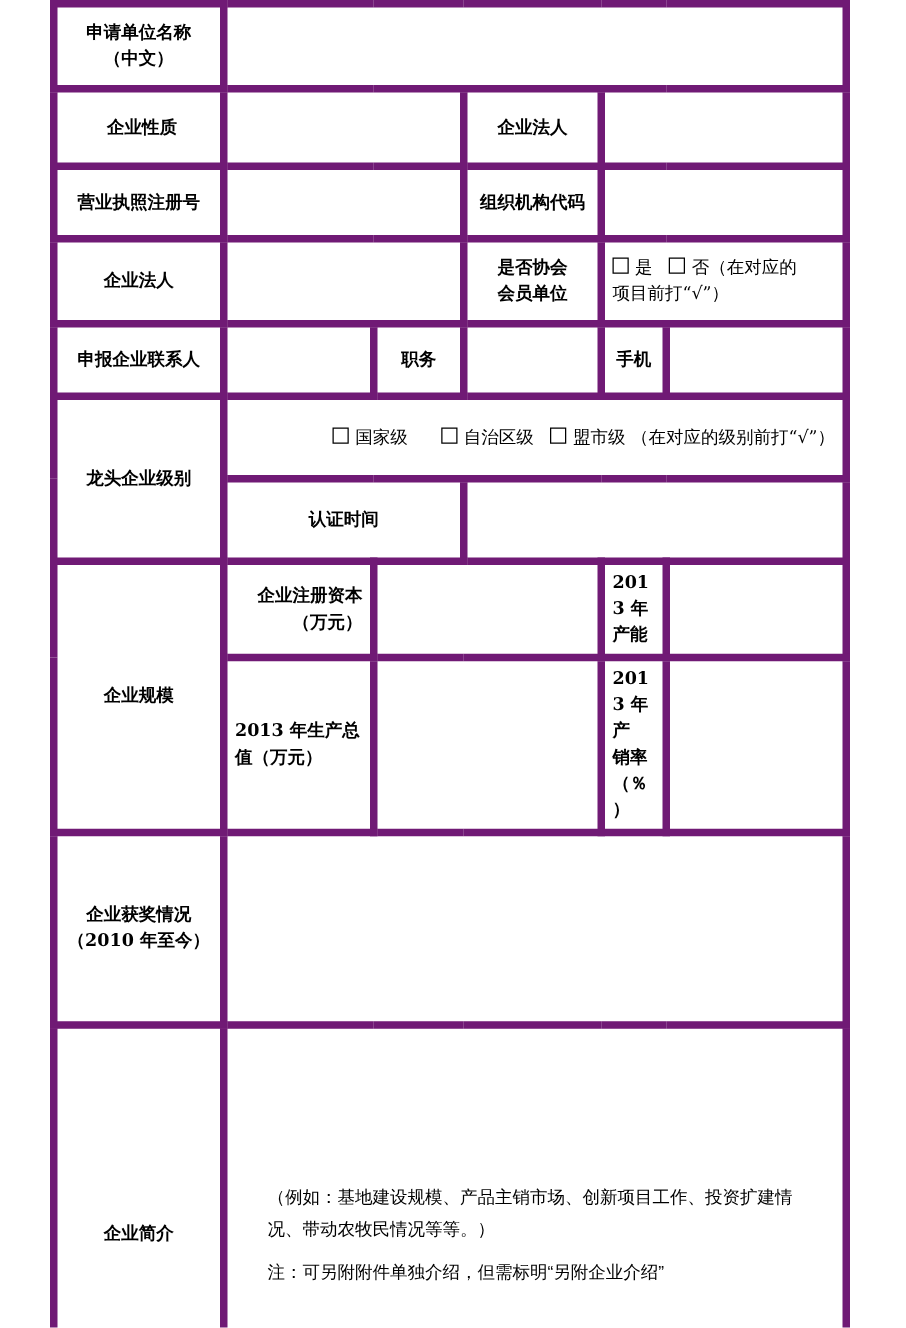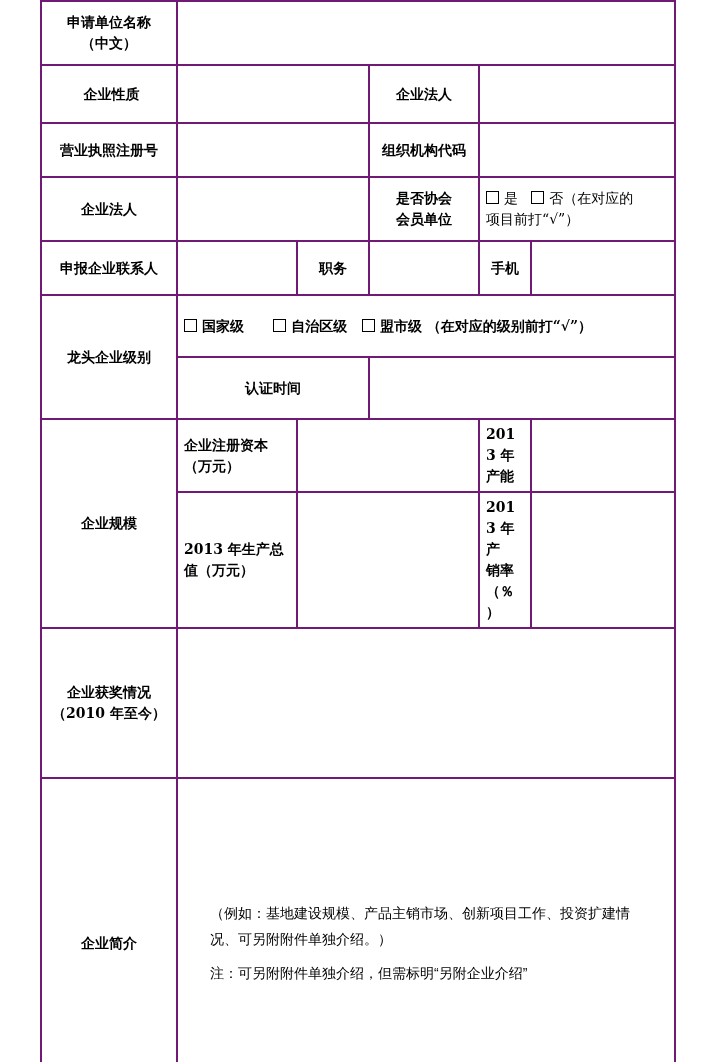--- a/index.html
+++ b/index.html
@@ -29,40 +29,40 @@
     padding-top: 14px;
     padding-bottom: 12px;
   }
   table.form {
     border-collapse: collapse;
     width: 634px;
     margin-left: 40px;
     table-layout: fixed;
   }
   table.form td {
-    border: 2px solid #701a75;
+    border: 6px solid #701a75;
     padding: 4px 6px;
     font-size: 14px;
     font-family: "DejaVu Serif", "Liberation Serif", serif;
     vertical-align: middle;
     line-height: 1.5;
     word-wrap: break-word;
   }
   .lbl {
     text-align: center;
     font-weight: bold;
     font-family: "DejaVu Sans", "Liberation Sans", sans-serif;
     font-size: 14px;
   }
   .lbl-sub {
     font-weight: bold;
     font-family: "DejaVu Sans", "Liberation Sans", sans-serif;
     font-size: 13px;
   }
-  .ctr { text-align: left; font-weight: bold; }
+  .ctr { text-align: right; }
   .lft { text-align: left; }
   .blank { background: #ffffff; }
   .twoline { line-height: 1.4; text-align: center; }
   .checkline {
     font-size: 14px;
     font-family: "DejaVu Serif", "Liberation Serif", serif;
   }
   .cb {
     display: inline-block;
     width: 11px;
@@ -192,21 +192,21 @@
         <div>（2010 年至今）</div>
       </td>
       <td class="blank" colspan="5"></td>
     </tr>
 
     <tr>
       <td class="lbl" style="height:320px;">企业简介</td>
       <td colspan="5" style="vertical-align:middle;">
         <div class="intro-block">
           <div>（例如：基地建设规模、产品主销市场、创新项目工作、投资扩建情</div>
-          <div>况、可另附附件单独介绍。）</div>
+          <div>况、带动农牧民情况等等。）</div>
           <div class="intro-note">注：可另附附件单独介绍，但需标明“另附企业介绍”</div>
         </div>
       </td>
     </tr>
 
   </tbody>
     </table>
 </div>
 
 </body></html>

